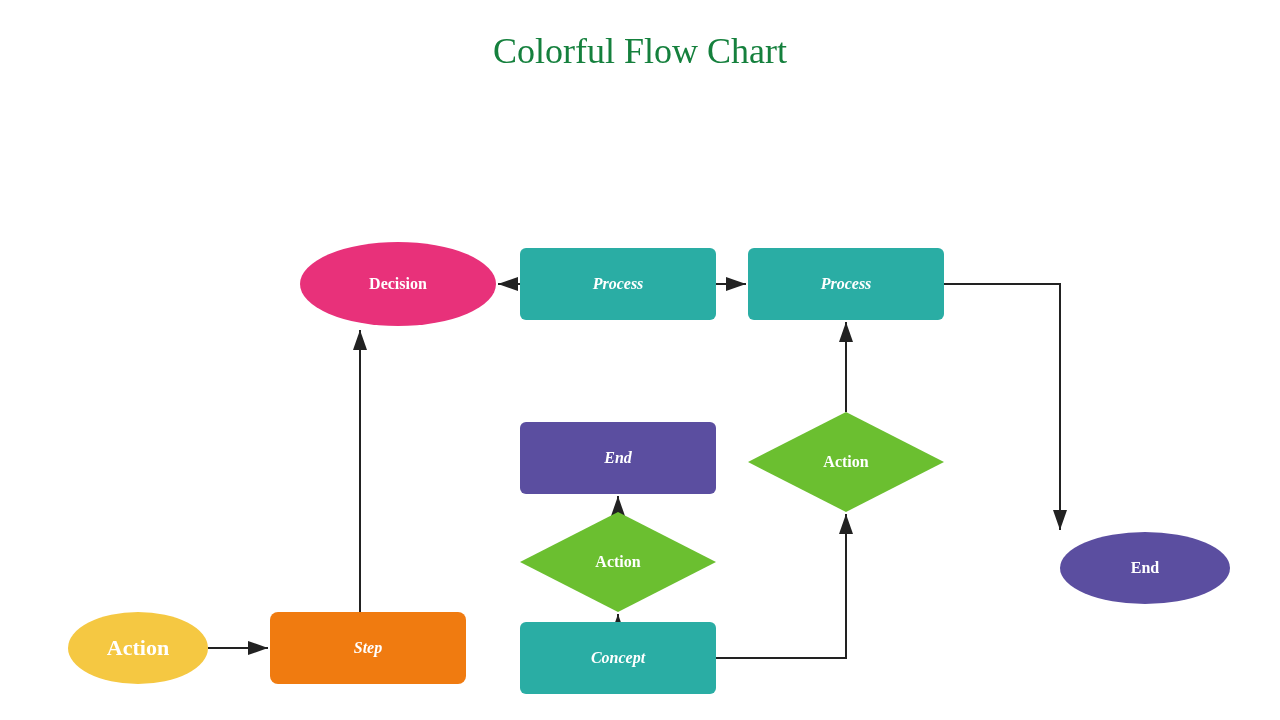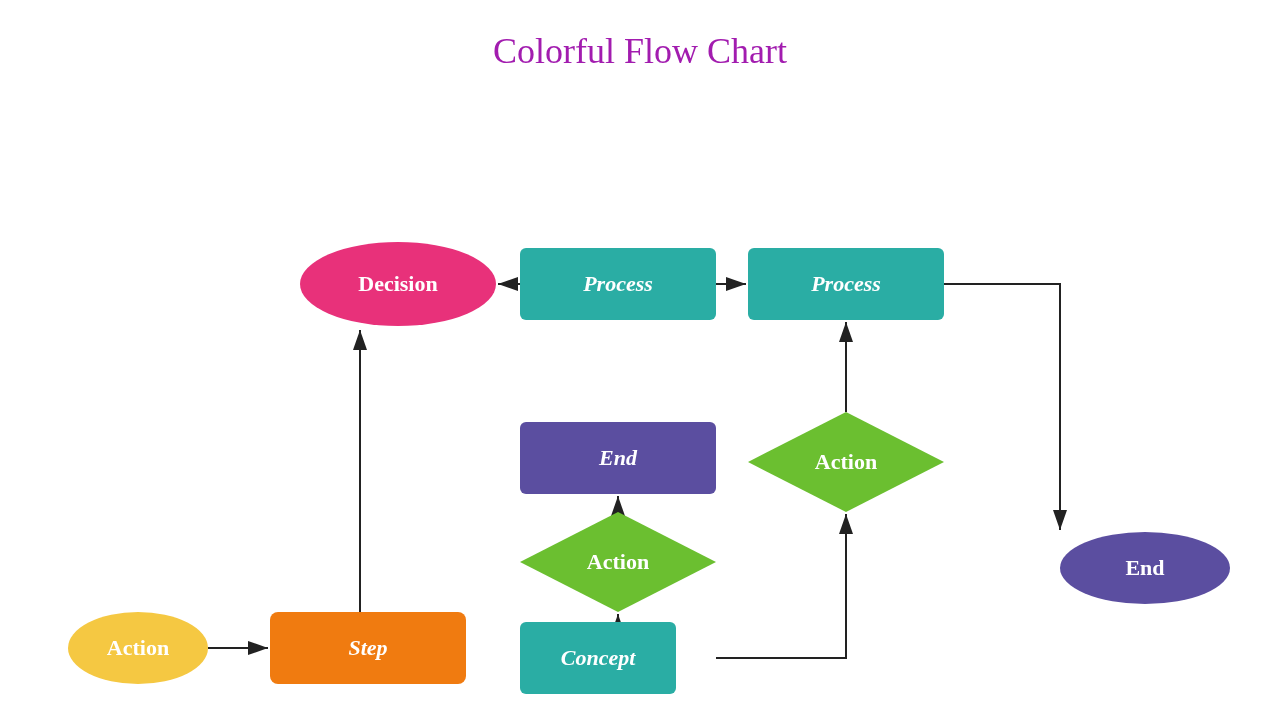--- a/index.html
+++ b/index.html
@@ -9,38 +9,38 @@
       background: #ffffff;
       font-family: Georgia, serif;
       overflow: hidden;
     }
 
     .page-title {
       text-align: center;
       font-size: 36px;
       font-weight: normal;
       padding-top: 30px;
-      color: #a21caf;
+      color: #15803d;
     }
 
     .diagram-container {
       position: relative;
       width: 1280px;
       height: 650px;
       top: 10px;
     }
 
     
     .node {
       position: absolute;
       display: flex;
       align-items: center;
       justify-content: center;
       font-weight: bold;
-      font-size: 22px;
+      font-size: 16px;
       color: white;
     }
 
     
     .ellipse {
       border-radius: 50%;
     }
 
     
     .rectangle {
@@ -131,21 +131,21 @@
 
     
     #node-action2 {
       width: 196px; height: 100px;
       background: #6BBF30;
       left: 748px; top: 330px;
     }
 
     
     #node-concept {
-      width: 156px; height: 72px;
+      width: 196px; height: 72px;
       background: #2AADA4;
       border-radius: 6px;
       left: 520px; top: 540px;
     }
   </style>
 </head>
 <body>
 
 <div class="page-title">Colorful Flow Chart</div>
 

